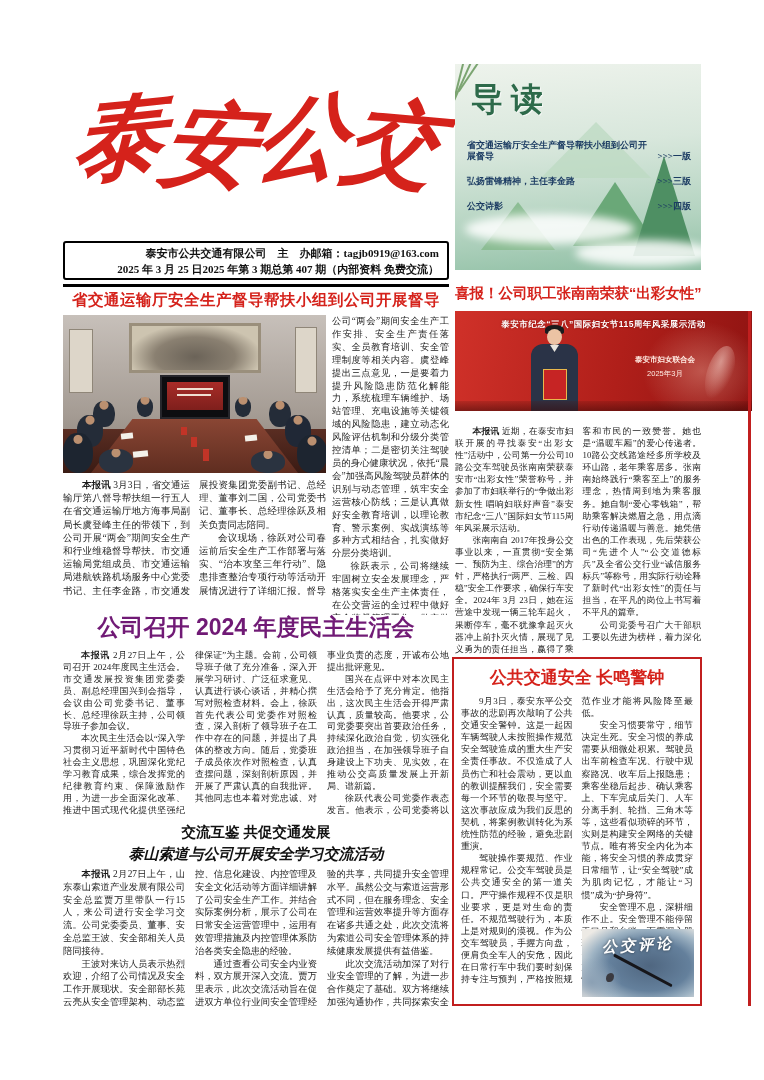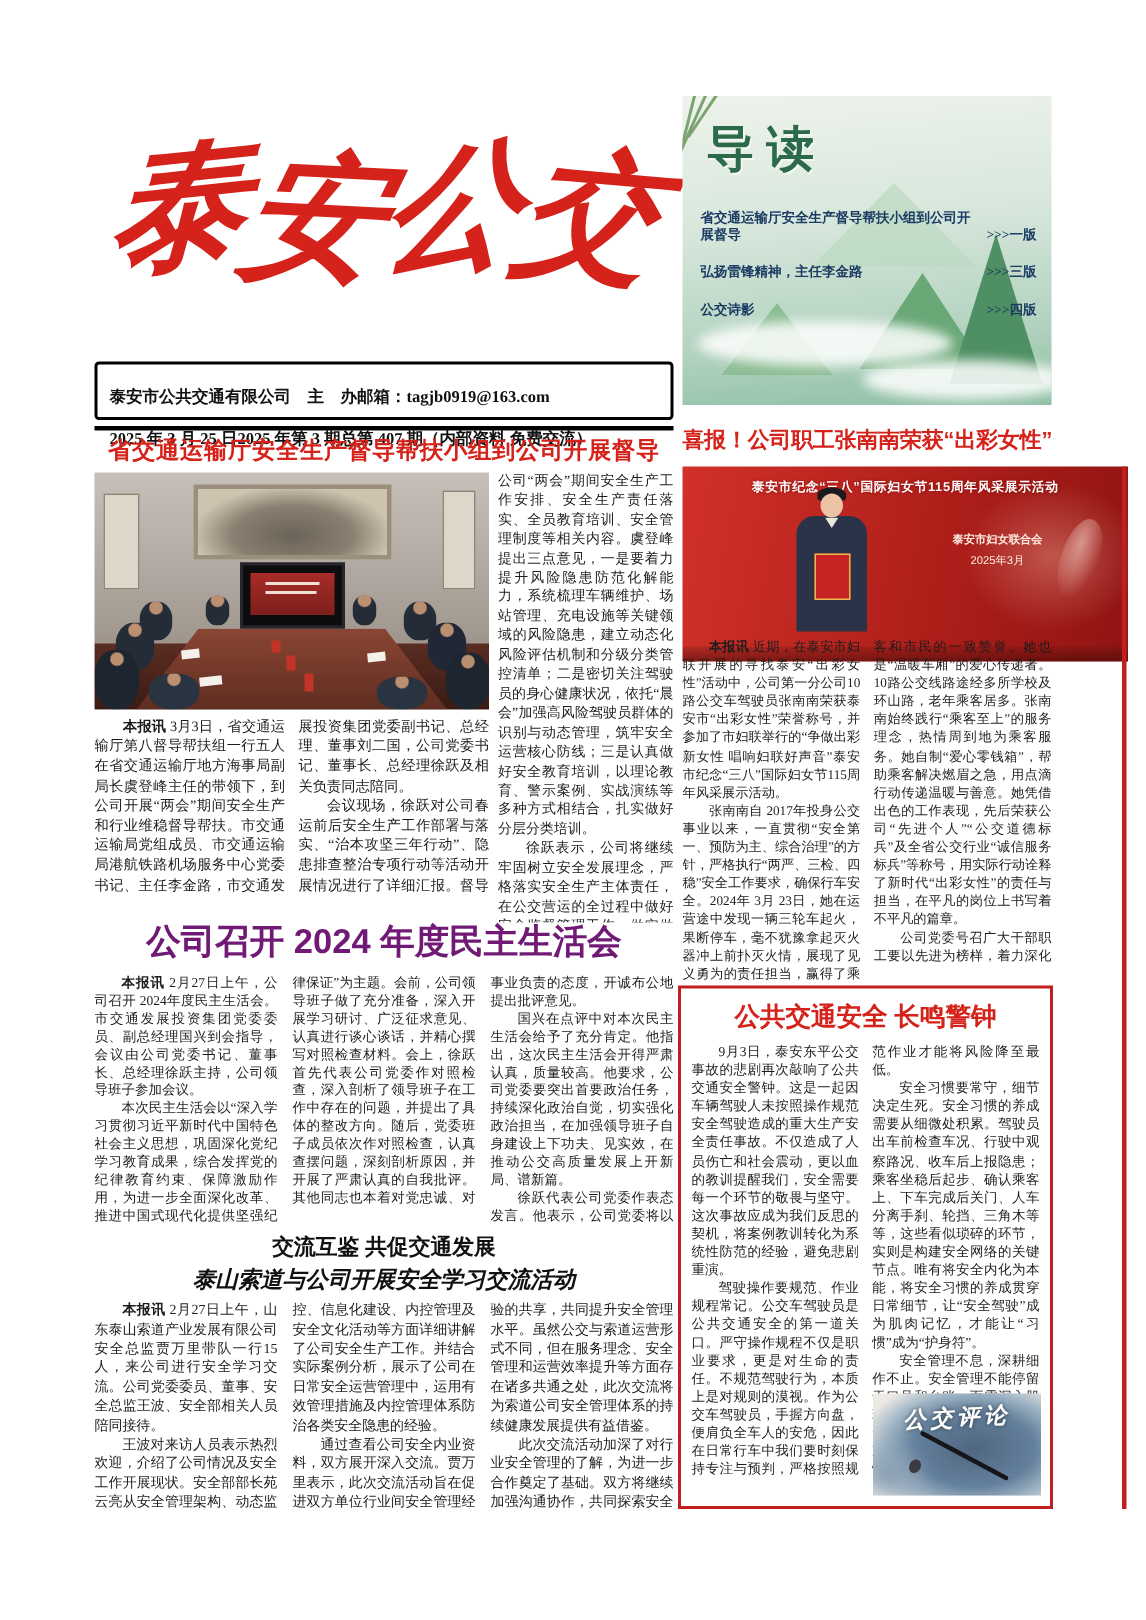--- a/index.html
+++ b/index.html
@@ -10,21 +10,21 @@
 
   
   .calligraphy { left:63px; top:62px; width:386px; height:150px; display:flex; justify-content:space-between; align-items:center; padding:0 10px; }
   .calligraphy span { font-size:92px; font-weight:bold; font-style:italic; color:#d5221b; font-family:"DejaVu Serif",serif; line-height:1; display:inline-block; }
   .calligraphy span:nth-child(1){ transform:rotate(-6deg) skewX(-8deg); }
   .calligraphy span:nth-child(2){ transform:rotate(3deg) skewX(-10deg) translateY(8px); }
   .calligraphy span:nth-child(3){ transform:rotate(-4deg) skewX(-12deg); }
   .calligraphy span:nth-child(4){ transform:rotate(5deg) skewX(-9deg) translateY(6px); }
   .pinyin-bar { left:63px; top:214px; width:386px; height:23px; background:#2a6db8; color:#fff; display:flex; justify-content:space-around; align-items:center; font-family:"Liberation Sans",sans-serif; font-size:13px; font-weight:bold; letter-spacing:2px; padding:0 30px; }
   .info-box { left:63px; top:241px; width:386px; height:39px; border:2px solid #000; border-radius:3px; padding:2px 8px; font-size:11px; font-weight:bold; color:#111; }
-  .info-box .row { display:flex; justify-content:flex-start; line-height:16px; white-space:nowrap;margin-top:12px; }
+  .info-box .row { display:flex; justify-content:flex-end; line-height:16px; white-space:nowrap; }
   .black-rule { left:63px; top:284px; width:386px; height:3px; background:#000; }
 
   
   .daodu { left:455px; top:64px; width:246px; height:206px; overflow:hidden; background:linear-gradient(175deg,#eef3ec 0%,#d8e7dc 40%,#b3d3c0 75%,#8fbfa4 100%); }
   .mtn { position:absolute; clip-path:polygon(50% 0,100% 100%,0 100%); }
   .mtn1 { left:118px; top:118px; width:84px; height:64px; background:#6aa878; }
   .mtn2 { left:178px; top:92px; width:62px; height:100px; background:#4e8f63; }
   .mtn3 { left:26px; top:138px; width:74px; height:48px; background:#8cbd94; }
   .mtn4 { left:86px; top:58px; width:110px; height:56px; background:#bcd9c2; opacity:.75; }
   .cloud { position:absolute; background:rgba(255,255,255,.85); border-radius:50%; filter:blur(4px); }
@@ -68,21 +68,21 @@
   .p1-screen { position:absolute; left:97px; top:60px; width:70px; height:44px; background:#0d0d10; border:2px solid #26262b; }
   .p1-slide { position:absolute; left:5px; top:5px; right:5px; bottom:7px; background:linear-gradient(#a82c28,#7e1f1c); }
   .p1-slide i { display:block; height:2px; background:rgba(255,255,240,.85); margin:6px 10px 0; }
   .p1-table { position:absolute; left:28px; top:104px; width:207px; height:54px; clip-path:polygon(20% 0,80% 0,100% 100%,0 100%); background:linear-gradient(#8a4634,#5f2d20); }
   .flag { position:absolute; width:6px; height:8px; background:#c23427; }
   .paper { position:absolute; width:12px; height:6px; background:#f3f1ea; transform:rotate(-6deg); }
   .person { position:absolute; border-radius:46%;
       background:radial-gradient(circle at 50% 16%, #bb9070 0 4px, transparent 5px), #242c38; }
 
   
-  .photo2 { left:455px; top:311px; width:297px; height:130px; overflow:hidden; background:linear-gradient(100deg,#d03129 0%,#b01f1a 55%,#8f1412 100%); }
+  .photo2 { left:455px; top:311px; width:297px; height:100px; overflow:hidden; background:linear-gradient(100deg,#d03129 0%,#b01f1a 55%,#8f1412 100%); }
   .p2-glow { position:absolute; right:-10px; top:10px; width:120px; height:100px; background:radial-gradient(ellipse,rgba(255,200,180,.35),transparent 70%); }
   .p2-banner { position:absolute; left:0; top:8px; width:100%; text-align:center; color:#fff; font-weight:bold; font-size:8.5px; letter-spacing:.5px; white-space:nowrap; font-family:"Liberation Sans",sans-serif; text-shadow:0 0 2px rgba(120,0,0,.8); }
   .p2-org  { position:absolute; left:150px; top:44px; width:120px; text-align:center; color:#ffe9e0; font-size:7.5px; font-weight:bold; font-family:"Liberation Sans",sans-serif; }
   .p2-date { position:absolute; left:150px; top:58px; width:120px; text-align:center; color:#ffe9e0; font-size:7.5px; font-weight:normal; font-family:"Liberation Sans",sans-serif; }
   .p2-dancer { position:absolute; left:252px; top:34px; width:26px; height:56px; background:radial-gradient(ellipse at 40% 30%,rgba(255,235,225,.5),transparent 70%); border-radius:50%; transform:rotate(18deg); }
   .p2-head { position:absolute; left:92px; top:18px; width:15px; height:16px; background:#ecc3a4; border-radius:50%; }
   .p2-hair { position:absolute; left:90px; top:14px; width:19px; height:9px; background:#1b1b1d; border-radius:50% 50% 20% 20%; }
   .p2-body { position:absolute; left:76px; top:33px; width:47px; height:77px; background:#2a3347; border-radius:12px 12px 0 0; }
   .p2-collar { position:absolute; left:95px; top:34px; width:9px; height:7px; background:#e8e6df; clip-path:polygon(50% 100%,0 0,100% 0); }
   .p2-folder { position:absolute; left:88px; top:58px; width:24px; height:31px; background:#c62424; border:1px solid #e9b84c; }

